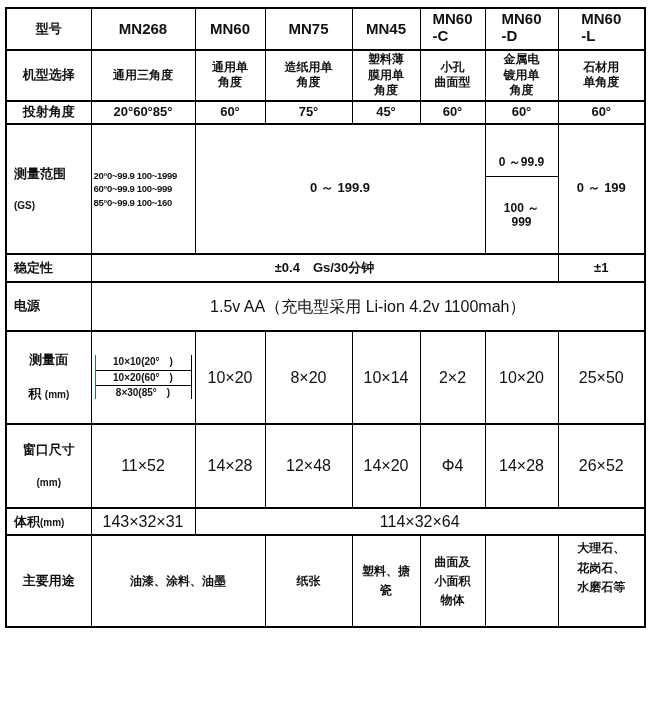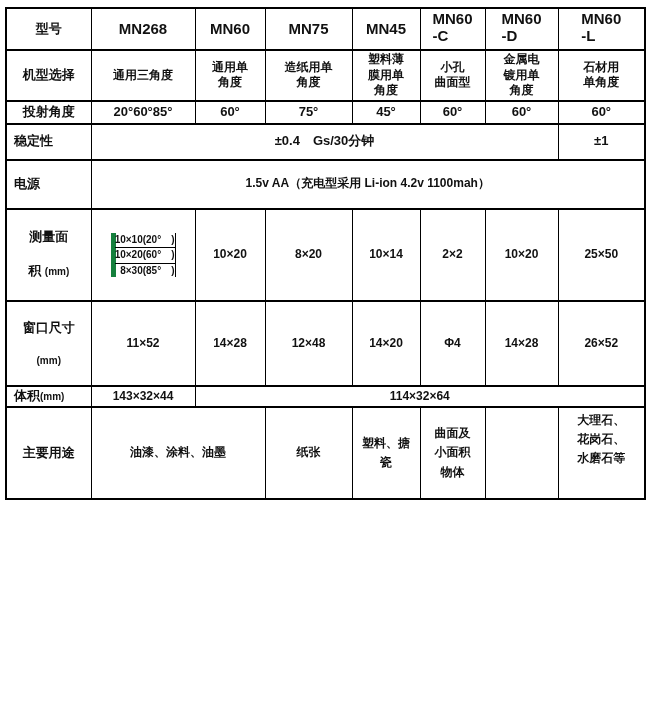--- a/index.html
+++ b/index.html
@@ -12,32 +12,32 @@
   .left{text-align:left;padding-left:7px;}
   .unit{font-size:10px;font-weight:bold;}
   
   .hdr{font-weight:bold;font-size:15px;}
   .hblock{display:inline-block;text-align:left;white-space:pre-line;line-height:1.1;}
   
   .machine{font-weight:bold;font-size:12px;line-height:1.3;}
   .angle{font-weight:bold;font-size:13px;}
   .rng268{font-size:9.5px;font-weight:600;letter-spacing:-0.3px;line-height:1.4;text-align:left;padding-left:2px;}
   .val13{font-weight:bold;font-size:13px;}
-  .val12{font-weight:bold;font-size:12px;}
+  .val12{font-weight:normal;font-size:16px;}
   .use{font-weight:bold;font-size:12px;line-height:1.6;}
   .vtop{vertical-align:top;padding-top:3px;}
   
   td.split{padding:0;}
   .sub{display:flex;align-items:center;justify-content:center;font-weight:bold;font-size:12px;white-space:pre-line;line-height:1.2;}
   .sub.t{border-bottom:1px solid #000;}
   .sp-r .t{height:28px;} .sp-r .b{height:30px;}
   .sp-e .t{height:25px;} .sp-e .b{height:14px;font-size:11px;}
   
   td.areacell{padding:0;}
-  .abox{display:flex;flex-direction:column;height:44px;margin:0 19px;border-left:5px solid #15803d;border-right:1px solid #000;align-items:flex-end;}
+  .abox{display:flex;flex-direction:column;height:44px;margin:0 3px;border-left:1px solid #15803d;border-right:1px solid #000;}
   .arow{flex:1;display:flex;align-items:center;justify-content:center;border-bottom:1px solid #000;font-size:10px;font-weight:bold;white-space:pre;}
   .arow:last-child{border-bottom:none;}
 </style>
 </head>
 <body>
 
 <table class="spec">
   <colgroup>
     <col style="width:85px">
       <col style="width:104px">
@@ -87,22 +87,38 @@
     <td class="lbl">投射角度</td>
     <td class="angle">20°60°85°</td>
     <td class="angle">60°</td>
     <td class="angle">75°</td>
     <td class="angle">45°</td>
     <td class="angle">60°</td>
     <td class="angle">60°</td>
     <td class="angle">60°</td>
   </tr>
 
+  <tr style="height:60px">
+    <td class="lbl left">
+      <div>测量范围</div>
+      <div class="unit">(GS)</div>
+    </td>
+    <td class="rng268">20°0~99.9 100~1999
+60°0~99.9 100~999
+85°0~99.9 100~160</td>
+    <td class="val13" colspan="4">0 ～ 199.9</td>
+    <td class="split sp-r">
+      <div class="sub t">0 ～99.9</div>
+      <div class="sub b">100 ～
+999</div>
+    </td>
+    <td class="val13">0 ～ 199</td>
+  </tr>
 
-  <tr style="height:36px">
+  <tr style="height:28px">
     <td class="lbl left">稳定性</td>
     <td class="val13" colspan="6">±0.4　Gs/30分钟</td>
     <td class="val13">±1</td>
   </tr>
 
 
   <tr style="height:49px">
     <td class="lbl left">电源</td>
     <td class="val12" colspan="7">1.5v AA（充电型采用 Li-ion 4.2v 1100mah）</td>
   </tr>
@@ -136,21 +152,21 @@
     <td class="val12">14×28</td>
     <td class="val12">12×48</td>
     <td class="val12">14×20</td>
     <td class="val12">Φ4</td>
     <td class="val12">14×28</td>
     <td class="val12">26×52</td>
   </tr>
 
   <tr style="height:18px">
     <td class="lbl left" style="line-height:1.1"><span>体积</span><span class="unit">(mm)</span></td>
-    <td class="val12">143×32×44</td>
+    <td class="val12">143×32×31</td>
     <td class="val12" colspan="6">114×32×64</td>
   </tr>
 
 
   <tr style="height:92px">
     <td class="lbl">主要用途</td>
     <td class="use" colspan="2">油漆、涂料、油墨</td>
     <td class="use">纸张</td>
     <td class="use">塑料、搪
 瓷</td>

